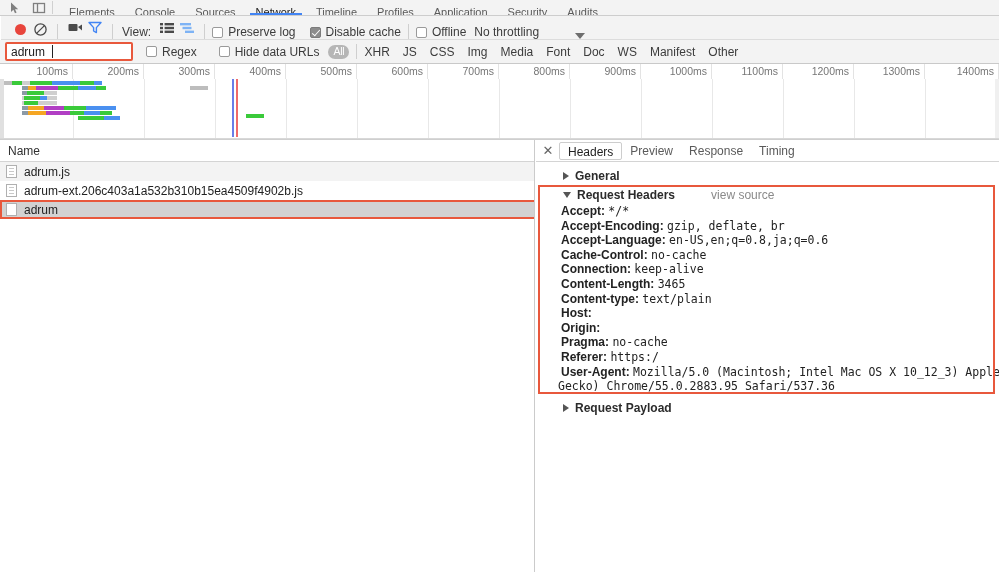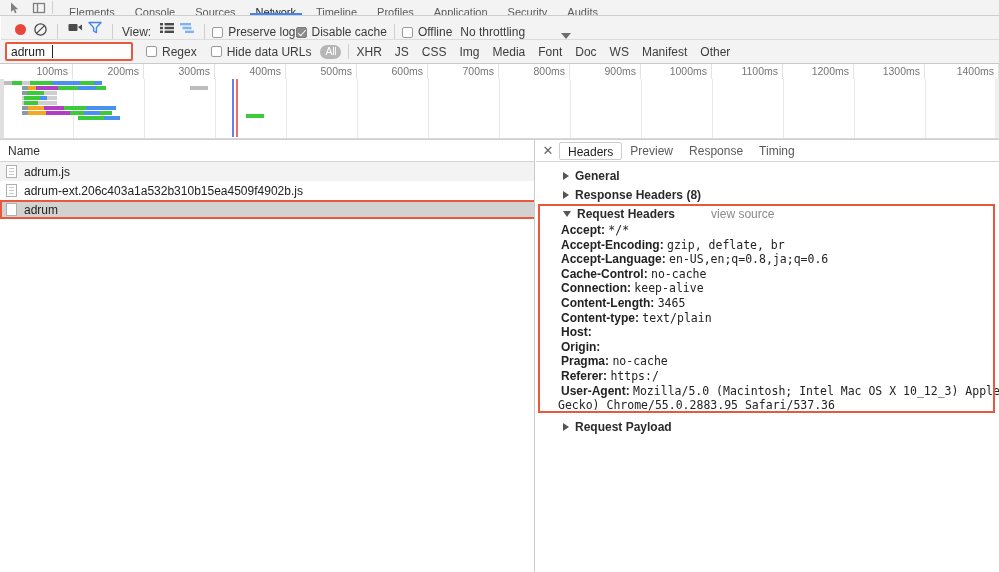--- a/index.html
+++ b/index.html
@@ -256,21 +256,21 @@
     <div class="tbtn">
       <span>
         <svg width="14" height="12" viewBox="0 0 14 12">
             <rect x="0" y="1" width="11" height="2.4" fill="#7eb3f5"></rect>
             <rect x="2.5" y="4.8" width="9" height="2.4" fill="#7eb3f5"></rect>
             <rect x="5" y="8.6" width="9" height="2.4" fill="#7eb3f5"></rect>
           </svg>
       </span>
     </div>
     <div class="vsep"></div>
-    <label class="chklabel" style="">
+    <label class="chklabel" style="margin-right:14px">
       <span class="chk"></span>
       <span>Preserve log</span>
     </label>
     <label class="chklabel">
       <span class="chk on"></span>
       <span>Disable cache</span>
     </label>
     <div class="vsep"></div>
     <label class="chklabel">
       <span class="chk"></span>
@@ -282,21 +282,21 @@
 
   <div class="filterbar">
     <div class="fi-wrap">
       <input class="filter-input" type="text" value="adrum" style="">
       <span class="caretbar"></span>
     </div>
     <label class="chklabel" style="margin-left:13px">
       <span class="chk"></span>
       <span>Regex</span>
     </label>
-    <label class="chklabel" style="margin-left:14px">
+    <label class="chklabel" style="margin-left:22px">
       <span class="chk"></span>
       <span>Hide data URLs</span>
     </label>
     <span class="allpill" style="margin-left:9px">All</span>
     <div class="vsep"></div>
     <div class="ftypes">
       <span class="ftype">XHR</span>
       <span class="ftype">JS</span>
       <span class="ftype">CSS</span>
       <span class="ftype">Img</span>
@@ -433,24 +433,20 @@
       <span class="rtab">Timing</span>
     </div>
 
     <div style="position:relative; padding-top:4px;">
 
       <div class="hsec">
         <span class="tri-r"></span>
         <span>General</span>
       </div>
 
-      <div class="hsec">
-        <span class="tri-r"></span>
-        <span>Response Headers (8)</span>
-      </div>
 
       <div style="position:relative">
         <div class="hsec">
           <span class="tri-d"></span>
           <span>Request Headers</span>
           <span class="viewsrc">view source</span>
         </div>
 
         <div class="hdrline">
           <span class="hk">Accept:</span>

